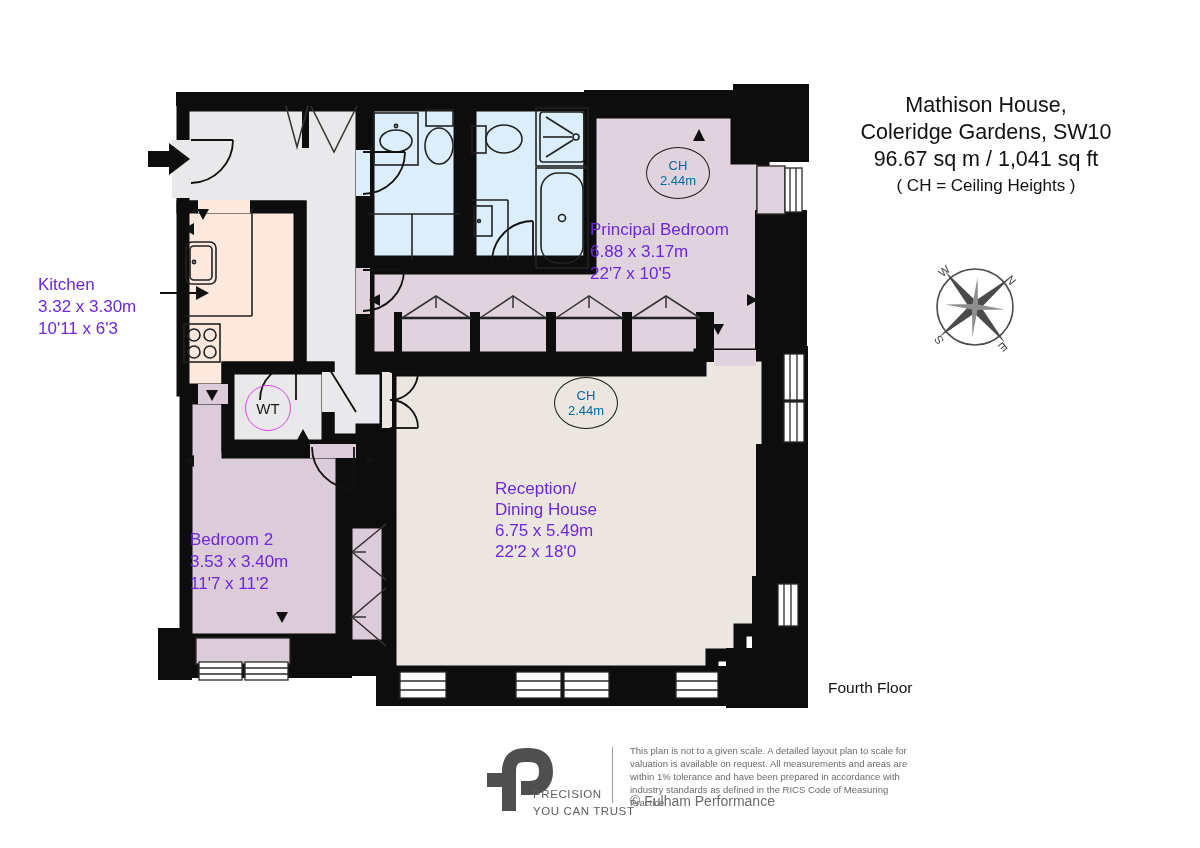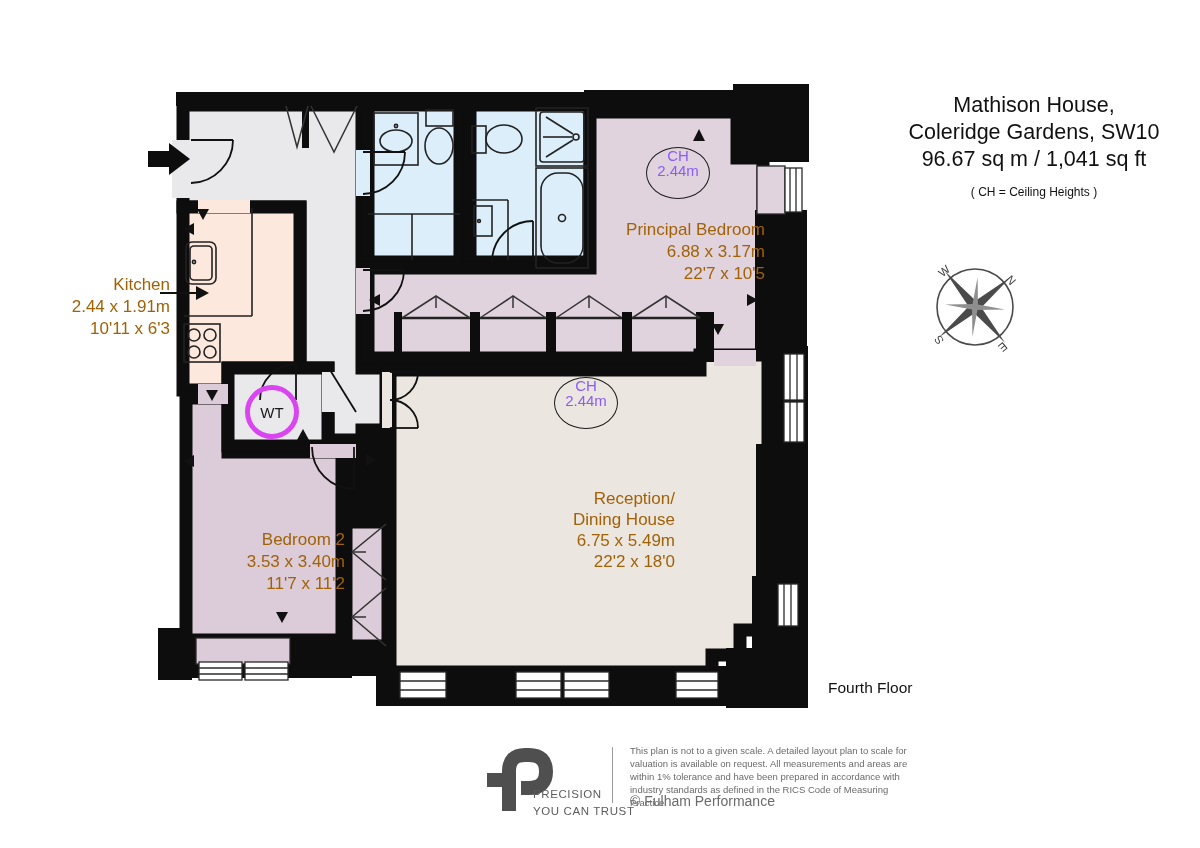--- a/index.html
+++ b/index.html
@@ -1,31 +1,31 @@
 <!DOCTYPE html>
 <html><head>
 <meta charset="utf-8">
 <style>
   html,body{margin:0;padding:0;background:#ffffff;}
   #page{position:relative;width:1200px;height:848px;background:#ffffff;overflow:hidden;
         font-family:"Liberation Sans", sans-serif;color:#111;}
   svg{position:absolute;left:0;top:0;}
-  .lbl{position:absolute;text-align:right;color:#a16207;}
+  .lbl{position:absolute;text-align:left;color:#6d28d9;}
   .lbl div{white-space:nowrap;}
   .room-lbl{font-size:17px;line-height:22px;}
   .ch-ellipse{position:absolute;border:1.6px solid #1a1a1a;border-radius:50%;
-      display:flex;flex-direction:column;align-items:center;justify-content:flex-start;
-      font-size:15px;line-height:15px;color:#8b5cf6;background:transparent;}
-  .wt-circle{position:absolute;width:44px;height:44px;border:5px solid #d946ef;border-radius:50%;
+      display:flex;flex-direction:column;align-items:center;justify-content:center;
+      font-size:13px;line-height:15px;color:#0369a1;background:transparent;}
+  .wt-circle{position:absolute;width:44px;height:44px;border:1px solid #d946ef;border-radius:50%;
       display:flex;align-items:center;justify-content:center;font-size:15px;color:#1a1a1a;}
-  .title-block{position:absolute;left:884px;top:92px;width:300px;text-align:center;color:#111;}
+  .title-block{position:absolute;left:836px;top:92px;width:300px;text-align:center;color:#111;}
   .title-line{font-size:21.5px;line-height:27px;}
   .title-sub{font-size:15px;line-height:20px;margin-top:1px;}
   .title-area{font-size:21.5px;line-height:27px;}
-  .title-note{font-size:12px;line-height:21px;margin-top:9px;}
+  .title-note{font-size:17px;line-height:21px;margin-top:2px;}
   .floor-lbl{position:absolute;left:828px;top:679px;font-size:15.5px;color:#111;}
   .brand{position:absolute;color:#5d5d5d;font-size:11.5px;letter-spacing:0.6px;margin-top:16px;}
   .divider{position:absolute;left:612px;top:747px;width:1px;height:56px;background:#9a9a9a;}
   .disclaimer{position:absolute;left:630px;top:744px;width:280px;font-size:9.5px;
       line-height:13px;color:#6b6b6b;}
   .copyright{position:absolute;left:630px;top:793px;font-size:14px;color:#6b6b6b;}
 </style>
 </head>
 <body>
 
@@ -302,41 +302,41 @@
 
 <div class="title-block">
   <div class="title-line">Mathison House,</div>
   <div class="title-line">Coleridge Gardens, SW10</div>
   <div class="title-area">96.67 sq m  /  1,041 sq ft</div>
   <div class="title-note">( CH = Ceiling Heights )</div>
 </div>
 
 <div class="lbl room-lbl" style="left:38px;top:274px;width:132px;">
   <div>Kitchen</div>
-  <div>2.44 x 1.91m</div>
+  <div>3.32 x 3.30m</div>
   <div>10'11 x 6'3</div>
 </div>
 
 <div class="ch-ellipse" style="left:646px;top:147px;width:62px;height:50px;">
   <div>CH</div>
   <div>2.44m</div>
 </div>
 
 <div class="lbl room-lbl" style="left:590px;top:219px;width:175px;">
   <div>Principal Bedroom</div>
   <div>6.88 x 3.17m</div>
   <div>22'7 x 10'5</div>
 </div>
 
 <div class="ch-ellipse" style="left:554px;top:377px;width:62px;height:50px;">
   <div>CH</div>
   <div>2.44m</div>
 </div>
 
-<div class="lbl room-lbl" style="left:495px;top:488px;width:180px;line-height:21px;">
+<div class="lbl room-lbl" style="left:495px;top:478px;width:180px;line-height:21px;">
   <div>Reception/</div>
   <div>Dining House</div>
   <div>6.75 x 5.49m</div>
   <div>22'2 x 18'0</div>
 </div>
 
 <div class="lbl room-lbl" style="left:190px;top:529px;width:155px;">
   <div>Bedroom 2</div>
   <div>3.53 x 3.40m</div>
   <div>11'7 x 11'2</div>

